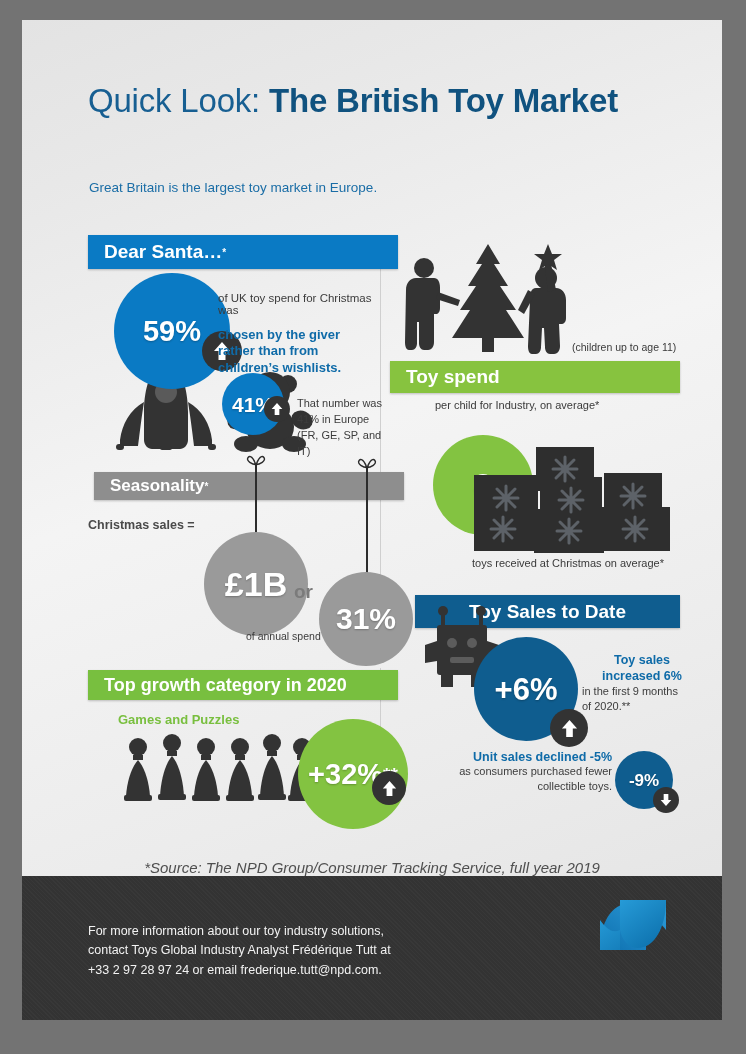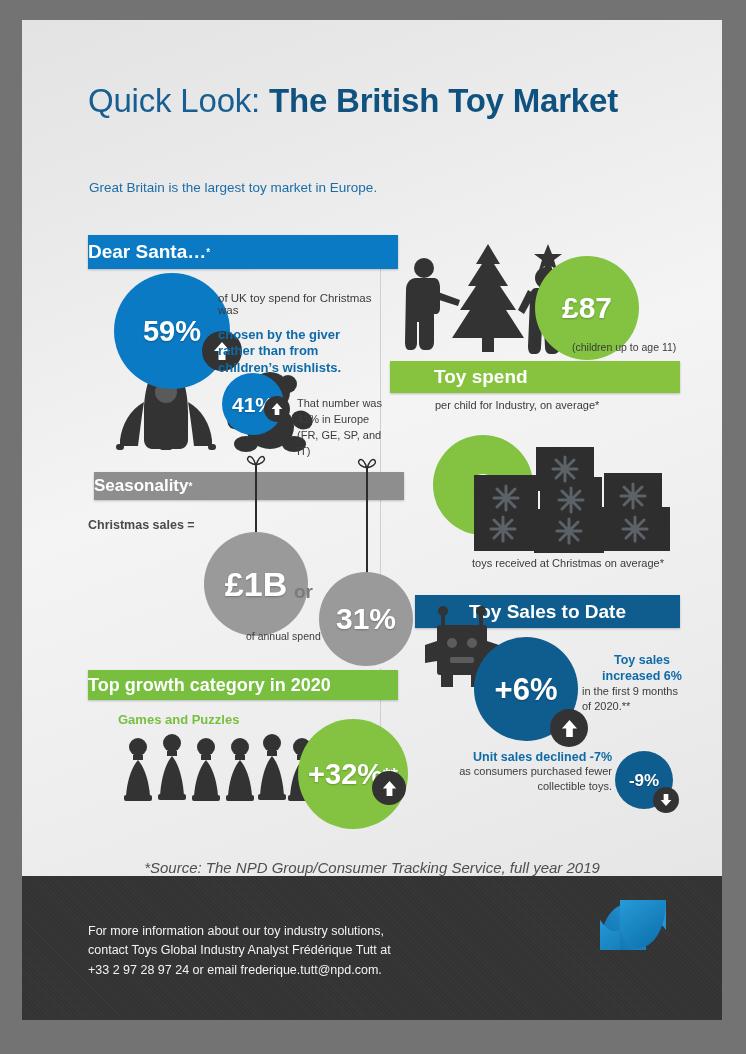--- a/index.html
+++ b/index.html
@@ -42,21 +42,21 @@
     font-size: 13.5px; color: #1a6da6; font-weight: 400;
   }
 
   
   .bar {
     position: absolute;
     display: flex; align-items: center;
     color: #fff; font-weight: 700;
     box-shadow: 0 1px 2px rgba(0,0,0,.22);
   }
-  .bar.left  { }
+  .bar.left  { padding-left: 16px; }
   .bar.right { justify-content: center; padding-right: 0; }
   .bar-santa   { left: 66px;  top: 215px; width: 310px; height: 34px; background: #0a7ac4; font-size: 19px; }
   .bar-season  { left: 72px;  top: 452px; width: 310px; height: 28px; background: #8e8e8e; font-size: 17px; }
   .bar-growth  { left: 66px;  top: 650px; width: 310px; height: 30px; background: #78bf3f; font-size: 18px; }
   .bar-spend   { left: 368px; top: 341px; width: 290px; height: 32px; background: #87c33f; font-size: 19px; padding-left: 44px; }
   .bar-sales   { left: 393px; top: 575px; width: 265px; height: 33px; background: #0f5d8f; font-size: 19px; }
 
   .sup { font-size: 10px; vertical-align: super; }
 
   
@@ -233,23 +233,20 @@
         <rect x="82" y="96" width="12" height="14"></rect>
 
         <circle cx="146" cy="36" r="11"></circle>
         <path d="M136 46 L156 46 C162 46 166 51 166 58 L166 76 C166 80 164 82 161 82 L159 82 L160 104 C160 108 158 112 154 112 L150 112 C147 112 145 109 145 105 L144 86 L142 86 L141 105 C141 109 139 112 136 112 L132 112 C129 112 128 108 128 104 L130 58 C130 51 131 46 136 46 Z"></path>
         <path d="M135 52 L124 72 L118 68 L128 48 Z"></path>
         <path d="M156 48 L150 16 L144 18 L148 50 Z"></path>
       </g>
       <path d="M148 2 L152 12 L162 12 L154 18 L157 28 L148 22 L139 28 L142 18 L134 12 L144 12 Z" fill="#333333"></path>
     </svg>
 
-    <div class="circ c87">
-      <span>£87</span>
-    </div>
     <div class="lbl-child11">(children up to age 11)</div>
 
     <div class="bar bar-spend left">
       <span>Toy spend</span>
     </div>
     <div class="lbl-perchild">per child for Industry, on average*</div>
 
     <div class="circ c8">
       <span>8</span>
     </div>
@@ -344,21 +341,21 @@
     </div>
 
     <div class="blk-toysales">
       <div class="hd">Toy sales</div>
       <div class="hd">increased 6%</div>
       <div class="bd">in the first 9 months</div>
       <div class="bd">of 2020.**</div>
     </div>
 
     <div class="blk-unit">
-      <div class="hd">Unit sales declined -7%</div>
+      <div class="hd">Unit sales declined -5%</div>
       <div class="bd">as consumers purchased fewer</div>
       <div class="bd">collectible toys.</div>
     </div>
 
     <div class="circ cm9">
       <span>-9%</span>
     </div>
     <div class="badge" style="left:631px; top:767px; width:26px; height:26px;">
       <svg width="12" height="14" viewBox="0 0 18 20">
           <path d="M9 19 L17 10 L12.5 10 L12.5 1 L5.5 1 L5.5 10 L1 10 Z" fill="#ffffff"></path>

